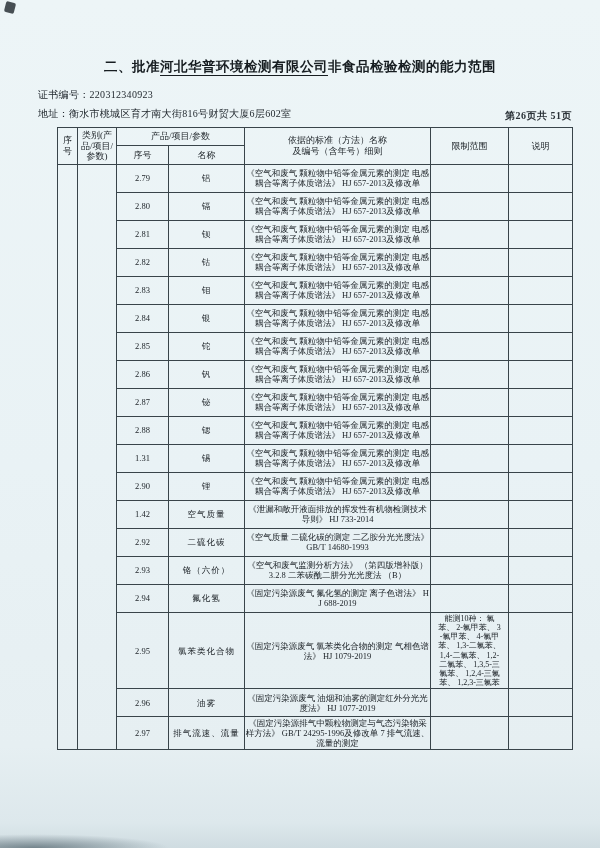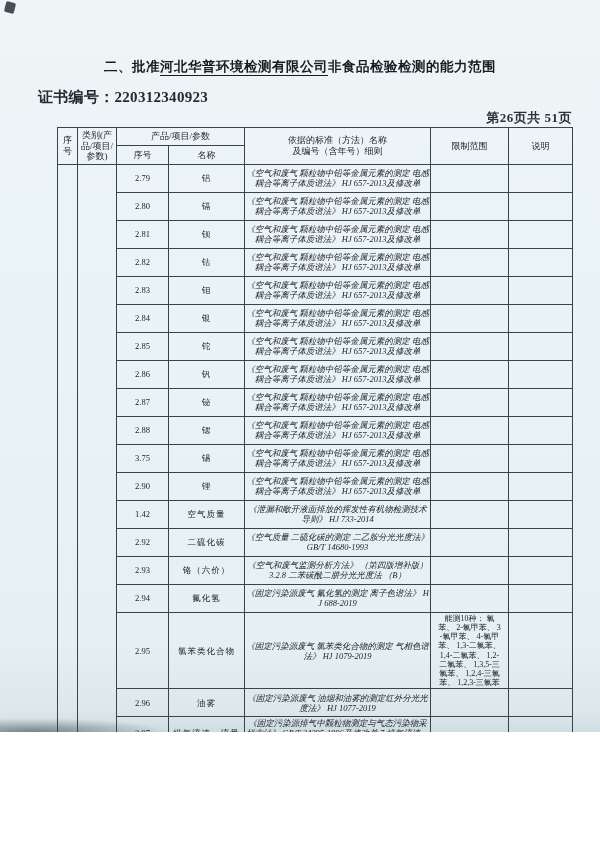--- a/index.html
+++ b/index.html
@@ -1,74 +1,75 @@
 <!DOCTYPE html>
 <html><head>
 <meta charset="utf-8">
 <style>
   html,body{margin:0;padding:0;}
   .page{
     position:relative;
-    width:600px;height:732px;
+    width:600px;height:848px;
     background:linear-gradient(180deg,#edf5f7 0%,#e9f2f5 55%,#e6eff2 88%,#dde8ec 97%,#cfdce1 100%);
     font-family:"Liberation Serif","DejaVu Serif",serif;
     color:#20262b;
     overflow:hidden;
   }
   .corner-mark{
     position:absolute;top:2px;left:5px;width:10px;height:11px;
     background:#1d262b;transform:rotate(14deg);border-radius:2px;opacity:.8;
   }
   .bottom-smudge{
     position:absolute;bottom:0;left:0;width:170px;height:14px;
     background:radial-gradient(ellipse at 20% 100%,rgba(40,60,70,.55),rgba(40,60,70,0) 70%);
   }
   .title{
     position:absolute;top:58px;left:0;width:100%;
     text-align:center;font-size:13.5px;font-weight:bold;letter-spacing:.5px;
     color:#171d21;
   }
   .title .u{border-bottom:1.2px solid #171d21;padding-bottom:1px;}
-  .meta{position:absolute;font-size:15px;font-weight:bold;color:#232a30;letter-spacing:.3px;}
+  .meta{position:absolute;font-size:10px;font-weight:normal;color:#232a30;letter-spacing:.3px;}
   .cert{top:88px;left:38px;}
   .addr{top:107px;left:38px;}
   .pageinfo{
     position:absolute;top:109px;right:28px;
-    font-size:13px;font-weight:bold;color:#2a3137;letter-spacing:.5px;
+    font-size:10px;font-weight:bold;color:#2a3137;letter-spacing:.5px;
   }
   table{
     position:absolute;top:127px;left:57px;width:515px;
     border-collapse:collapse;table-layout:fixed;
   }
   th,td{
     border:1px solid #39444a;
     font-size:8.5px;line-height:1.18;
     text-align:center;vertical-align:middle;
     padding:1px 2px;
     word-break:break-all;
     color:#20262b;
   }
   thead th{font-weight:normal;font-size:9px;padding:2px 1px;}
   .pre{white-space:pre-line;margin-top:17px;}
   tbody tr{height:28px;}
-  td.std{padding:1px 0;font-style:italic;}
+  td.std{padding:1px 0;}
   td.restrict{font-size:8px;line-height:1.15;padding:1px 6px;}
   td.namec{letter-spacing:1px;}
 </style>
 </head>
 <body>
 
 <div class="page">
   <div class="corner-mark"></div>
   <div class="bottom-smudge"></div>
 
   <div class="title"><span>二、批准</span><span class="u">河北华普环境检测有限公司</span><span>非食品检验检测的能力范围</span></div>
 
   <div class="meta cert"><span>证书编号：</span><span>220312340923</span></div>
 
+  <div class="meta addr"><span>地址：</span><span>衡水市桃城区育才南大街816号财贸大厦6层602室</span></div>
 
   <div class="pageinfo">第26页共 51页</div>
 
   <table>
     <colgroup>
       <col style="width:20px">
         <col style="width:39px">
         <col style="width:52px">
         <col style="width:76px">
         <col style="width:186px">
@@ -157,21 +158,21 @@
           <td></td>
         </tr>
         <tr>
           <td>2.88</td>
           <td class="namec">锶</td>
           <td class="std">《空气和废气 颗粒物中铅等金属元素的测定 电感耦合等离子体质谱法》 HJ 657-2013及修改单</td>
           <td class="restrict"></td>
           <td></td>
         </tr>
         <tr>
-          <td>3.75</td>
+          <td>1.31</td>
           <td class="namec">锡</td>
           <td class="std">《空气和废气 颗粒物中铅等金属元素的测定 电感耦合等离子体质谱法》 HJ 657-2013及修改单</td>
           <td class="restrict"></td>
           <td></td>
         </tr>
         <tr>
           <td>2.90</td>
           <td class="namec">锂</td>
           <td class="std">《空气和废气 颗粒物中铅等金属元素的测定 电感耦合等离子体质谱法》 HJ 657-2013及修改单</td>
           <td class="restrict"></td>

